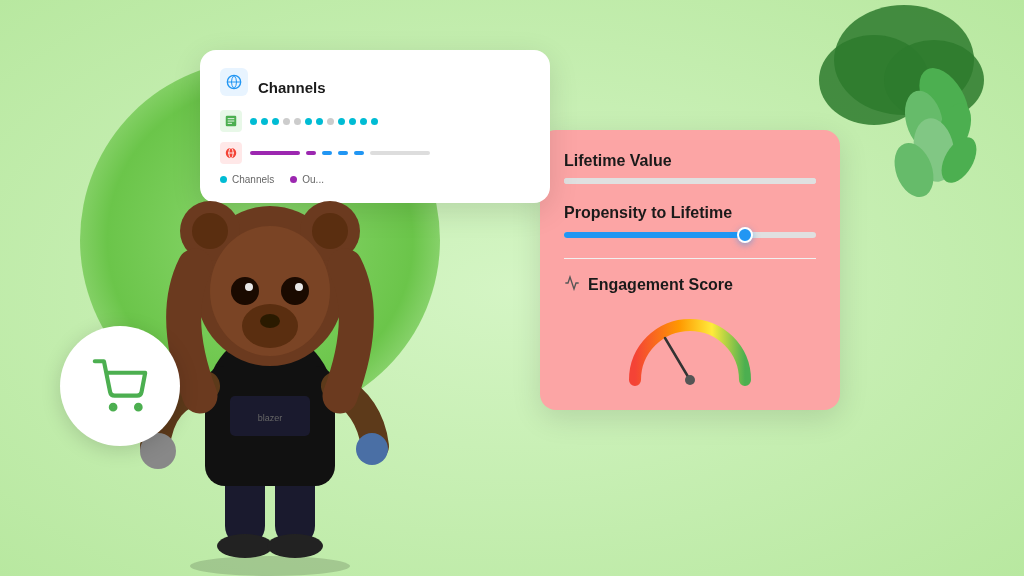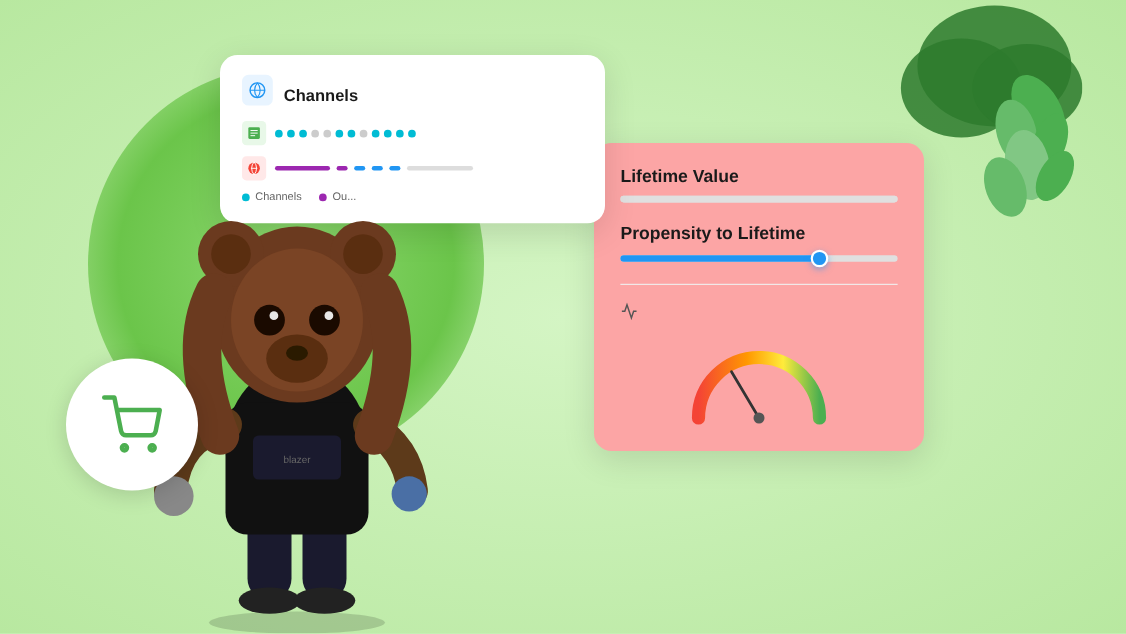--- a/index.html
+++ b/index.html
@@ -398,20 +398,21 @@
       </div>
     </div>
 
     <div class="engagement-section">
       <div class="engagement-header">
         <span class="trend-icon">
           <svg width="16" height="16" viewBox="0 0 24 24" fill="none" stroke="#555" stroke-width="2">
             <polyline points="22 12 18 12 15 21 9 3 6 12 2 12"></polyline>
           </svg>
         </span>
+        <div class="metric-title" style="margin-bottom:0;">Engagement Score</div>
       </div>
 
       <div class="gauge-container">
         <svg class="gauge-svg" viewBox="0 0 140 80">
 
           <defs>
             <linearGradient id="gaugeGrad" x1="0%" y1="0%" x2="100%" y2="0%">
               <stop offset="0%" style="stop-color:#f44336;stop-opacity:1"></stop>
               <stop offset="40%" style="stop-color:#ff9800;stop-opacity:1"></stop>
               <stop offset="70%" style="stop-color:#ffeb3b;stop-opacity:1"></stop>

